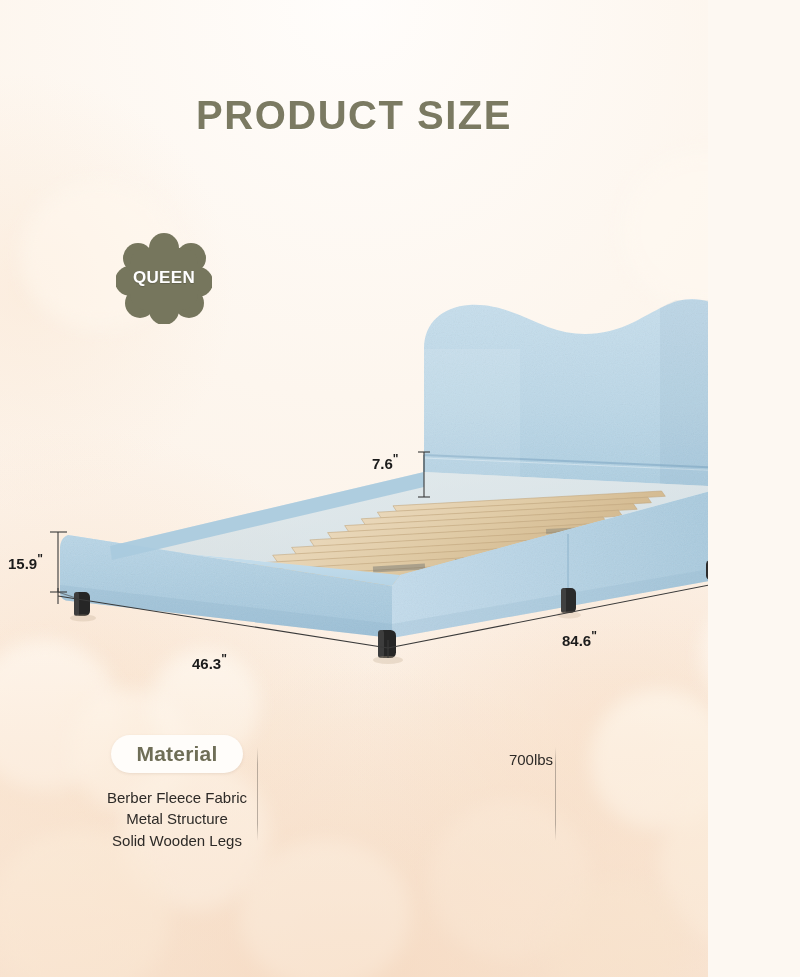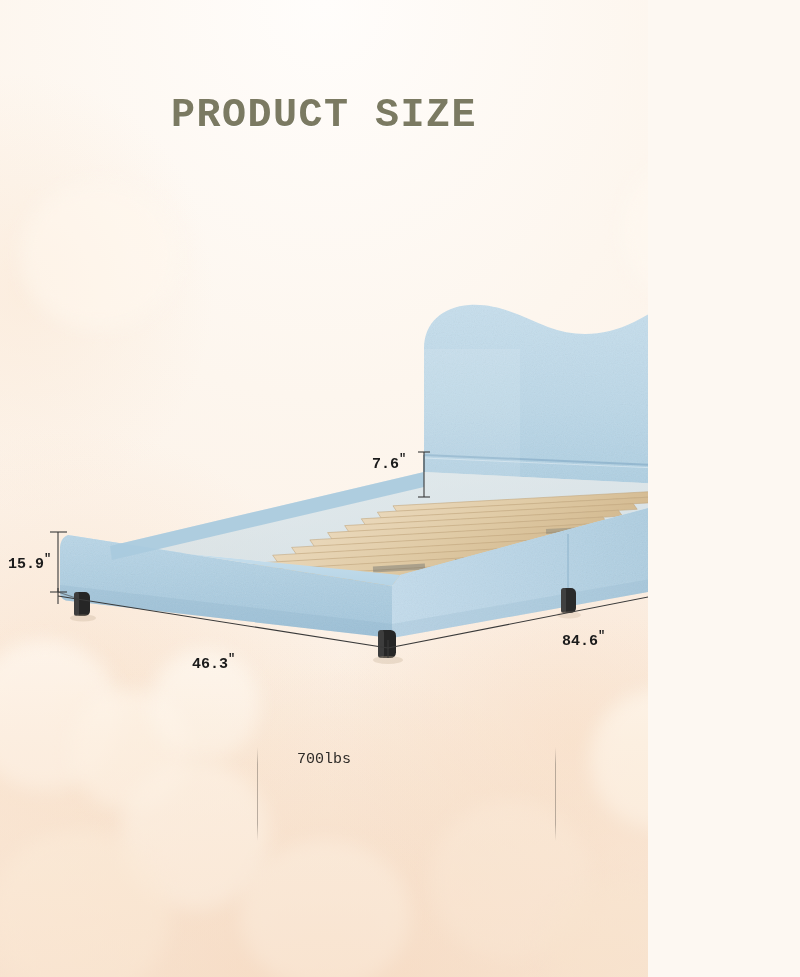--- a/index.html
+++ b/index.html
@@ -3,21 +3,21 @@
 <meta charset="utf-8">
 <style>
   html,body{margin:0;padding:0;}
   body{
     width:800px;height:977px;overflow:hidden;position:relative;
     font-family:"Liberation Sans", sans-serif;
     background:#fdf8f2;
   }
 
   
-  #stage{position:absolute;inset:0;width:648px;height:977px;overflow:hidden;font-family:Liberation Mono, monospace;}
+  #stage{position:absolute;inset:0;width:708px;height:977px;overflow:hidden;}
   .bg-base{position:absolute;inset:0;
     background:
       radial-gradient(120% 90% at 50% 0%,   #fffdfb 0%, #fdf6ee 45%, #fbeee2 100%);
   }
   .bg-warm{position:absolute;inset:0;
     background:
       radial-gradient(60% 40% at 12% 72%, rgba(248,221,196,.55) 0%, rgba(248,221,196,0) 70%),
       radial-gradient(55% 35% at 88% 76%, rgba(246,216,190,.5) 0%, rgba(246,216,190,0) 70%),
       radial-gradient(70% 45% at 50% 100%, rgba(243,211,184,.55) 0%, rgba(243,211,184,0) 72%),
       radial-gradient(40% 30% at 3% 30%, rgba(250,231,212,.55) 0%, rgba(250,231,212,0) 75%);
@@ -89,20 +89,36 @@
   <div class="blob" style="left:590px;top:690px;width:140px;height:140px;background:rgba(255,251,244,.78);"></div>
   <div class="blob" style="left:660px;top:780px;width:170px;height:170px;background:rgba(255,249,239,.66);"></div>
   <div class="blob" style="left:545px;top:880px;width:140px;height:130px;background:rgba(250,236,219,.6);"></div>
   <div class="blob" style="left:700px;top:600px;width:110px;height:110px;background:rgba(255,252,246,.6);"></div>
   <div class="blob" style="left:20px;top:180px;width:160px;height:150px;background:rgba(255,248,238,.55);"></div>
   <div class="blob" style="left:620px;top:150px;width:170px;height:160px;background:rgba(255,250,242,.5);"></div>
   <div class="bg-strip"></div>
 
   <div class="title">PRODUCT SIZE</div>
 
+  <div class="badge-wrap">
+    <svg width="96" height="92" viewBox="0 0 96 92">
+      <g fill="#76765d">
+        <circle cx="48" cy="16" r="15"></circle>
+        <circle cx="75" cy="26" r="15"></circle>
+        <circle cx="82" cy="50" r="15"></circle>
+        <circle cx="73" cy="71" r="15"></circle>
+        <circle cx="48" cy="78" r="15"></circle>
+        <circle cx="24" cy="71" r="15"></circle>
+        <circle cx="14" cy="49" r="15"></circle>
+        <circle cx="22" cy="26" r="15"></circle>
+        <rect x="14" y="16" width="68" height="62" rx="16"></rect>
+      </g>
+    </svg>
+    <div class="badge-text">QUEEN</div>
+  </div>
 
   <svg id="bed" viewBox="0 0 800 977">
     <defs>
       <linearGradient id="gHeadFront" x1="0" y1="0" x2="0" y2="1">
         <stop offset="0%" stop-color="#c7dfed"></stop>
         <stop offset="55%" stop-color="#bcd8e8"></stop>
         <stop offset="100%" stop-color="#aecfe2"></stop>
       </linearGradient>
       <linearGradient id="gHeadSide" x1="0" y1="0" x2="1" y2="0">
         <stop offset="0%" stop-color="#9dc2d8"></stop>
@@ -267,20 +283,28 @@
   <div class="dim" id="dim-86"><span>7.6</span><sup>"</sup></div>
   <div class="dim" id="dim-374"><span>37.4</span><sup>"</sup></div>
   <div class="dim" id="dim-106"><span>15.9</span><sup>"</sup></div>
   <div class="dim" id="dim-622"><span>46.3</span><sup>"</sup></div>
   <div class="dim" id="dim-846"><span>84.6</span><sup>"</sup></div>
 
   <div class="info">
     <div class="divider" id="divider-1"></div>
     <div class="divider" id="divider-2"></div>
 
+    <div class="info-col">
+      <div class="pill">Material</div>
+      <div class="info-body">
+        <div>Berber Fleece Fabric</div>
+        <div>Metal Structure</div>
+        <div>Solid Wooden Legs</div>
+      </div>
+    </div>
 
 
     <div class="info-col">
       <div class="info-body">
         <div>700lbs</div>
       </div>
     </div>
   </div>
 
 </div>

